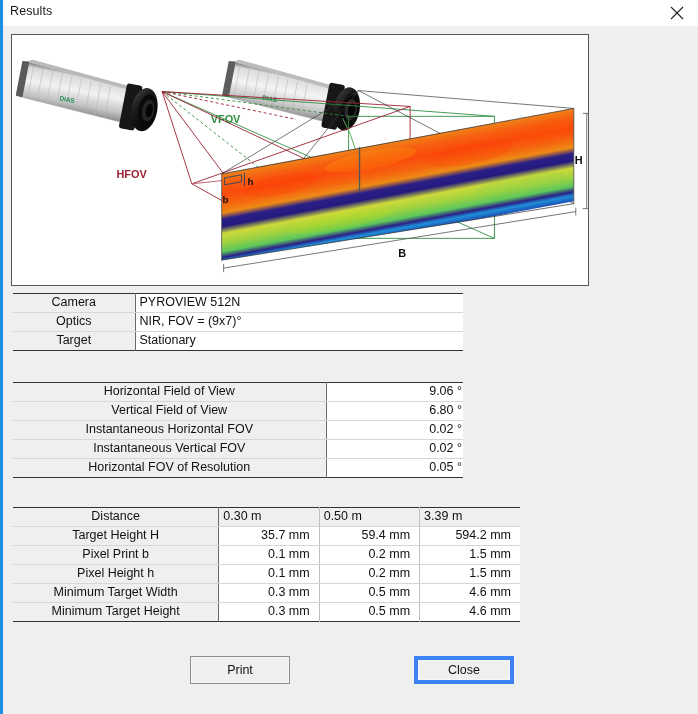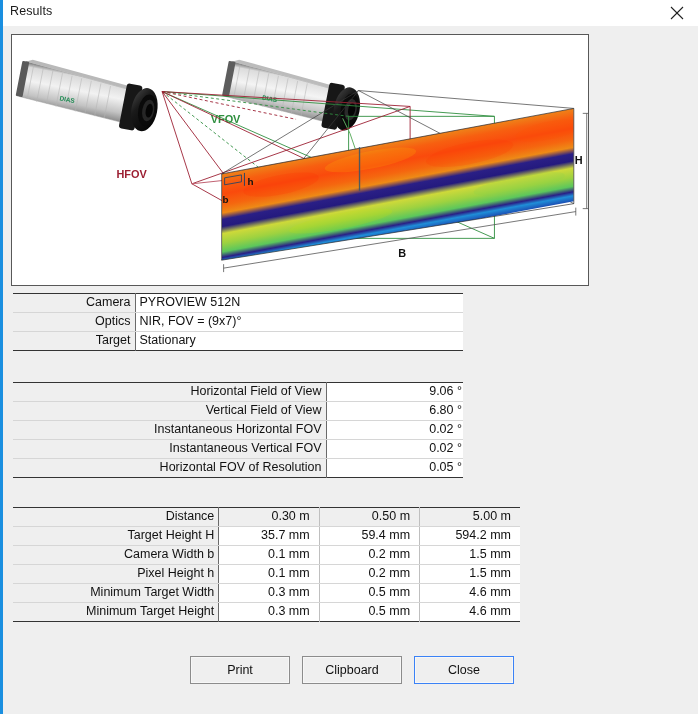--- a/index.html
+++ b/index.html
@@ -48,23 +48,23 @@
     border-bottom: 1px solid #333;
   }
   .tbl td {
     padding: 1px 4px 2px 4px;
     height: 17px;
     border-bottom: 1px solid #d6d6d6;
     white-space: nowrap;
     line-height: 15px;
   }
   .tbl tr:last-child td { border-bottom: none; }
-  .lbl { background: #efefef; text-align: right; }
+  .lbl { background: #efefef; text-align: center; }
   .val { background: #ffffff; text-align: right; border-left: 1px solid #6a6a6a; margin-left: 8px; }
-  .hdr { background: #efefef; text-align: right; border-left: 1px solid #6a6a6a; }
+  .hdr { background: #efefef; text-align: left; border-left: 1px solid #6a6a6a; }
   .valsep { border-left: 1px solid #bfbfbf; }
 
   #table-camera { left: 10px; top: 293px; width: 450px; }
   #table-camera .lbl { width: 122px; }
   #table-camera .val { text-align: left; }
 
   #table-fov { left: 10px; top: 382px; width: 450px; }
   #table-fov .lbl { width: 313px; }
   #table-fov .val { width: 137px; padding-right: 1px; }
 
@@ -78,21 +78,21 @@
     background: #efefef;
     border: 1px solid #8c8c8c;
     box-shadow: inset 0 0 0 1px #f7f7f7;
     font-family: "Liberation Sans", sans-serif;
     font-size: 12.5px; color: #111;
     cursor: pointer;
     display: flex; align-items: center; justify-content: center;
   }
   #btn-print    { left: 187px; width: 100px; }
   #btn-clipboard{ left: 299px; width: 100px; }
-  #btn-close    { left: 411px; width: 100px; border: 1px solid #3b82f6; text-align: center; }
+  #btn-close    { left: 411px; width: 100px; border: 4px solid #3b82f6; text-align: center; }
 
   .diagram-label { font-family: "Liberation Sans", sans-serif; font-weight: bold; }
 </style>
 </head>
 <body>
 
 <div id="app">
 
   <div id="titlebar">
     <span id="title-text">Results</span>
@@ -324,30 +324,30 @@
       </tr>
     </tbody>
   </table>
 
   <table class="tbl" id="table-distance">
     <tbody>
       <tr>
         <td class="lbl">Distance</td>
         <td class="hdr">0.30 m</td>
         <td class="hdr valsep">0.50 m</td>
-        <td class="hdr valsep">5.00 m</td>
+        <td class="hdr valsep">3.39 m</td>
       </tr>
       <tr>
         <td class="lbl">Target Height H</td>
         <td class="val">35.7 mm</td>
         <td class="val valsep">59.4 mm</td>
         <td class="val valsep">594.2 mm</td>
       </tr>
       <tr>
-        <td class="lbl">Camera Width b</td>
+        <td class="lbl">Pixel Print b</td>
         <td class="val">0.1 mm</td>
         <td class="val valsep">0.2 mm</td>
         <td class="val valsep">1.5 mm</td>
       </tr>
       <tr>
         <td class="lbl">Pixel Height h</td>
         <td class="val">0.1 mm</td>
         <td class="val valsep">0.2 mm</td>
         <td class="val valsep">1.5 mm</td>
       </tr>
@@ -360,16 +360,15 @@
       <tr>
         <td class="lbl">Minimum Target Height</td>
         <td class="val">0.3 mm</td>
         <td class="val valsep">0.5 mm</td>
         <td class="val valsep">4.6 mm</td>
       </tr>
     </tbody>
   </table>
 
   <div class="btn" id="btn-print">Print</div>
-  <div class="btn" id="btn-clipboard">Clipboard</div>
   <div class="btn" id="btn-close">Close</div>
 
 </div>
 
 </body></html>

